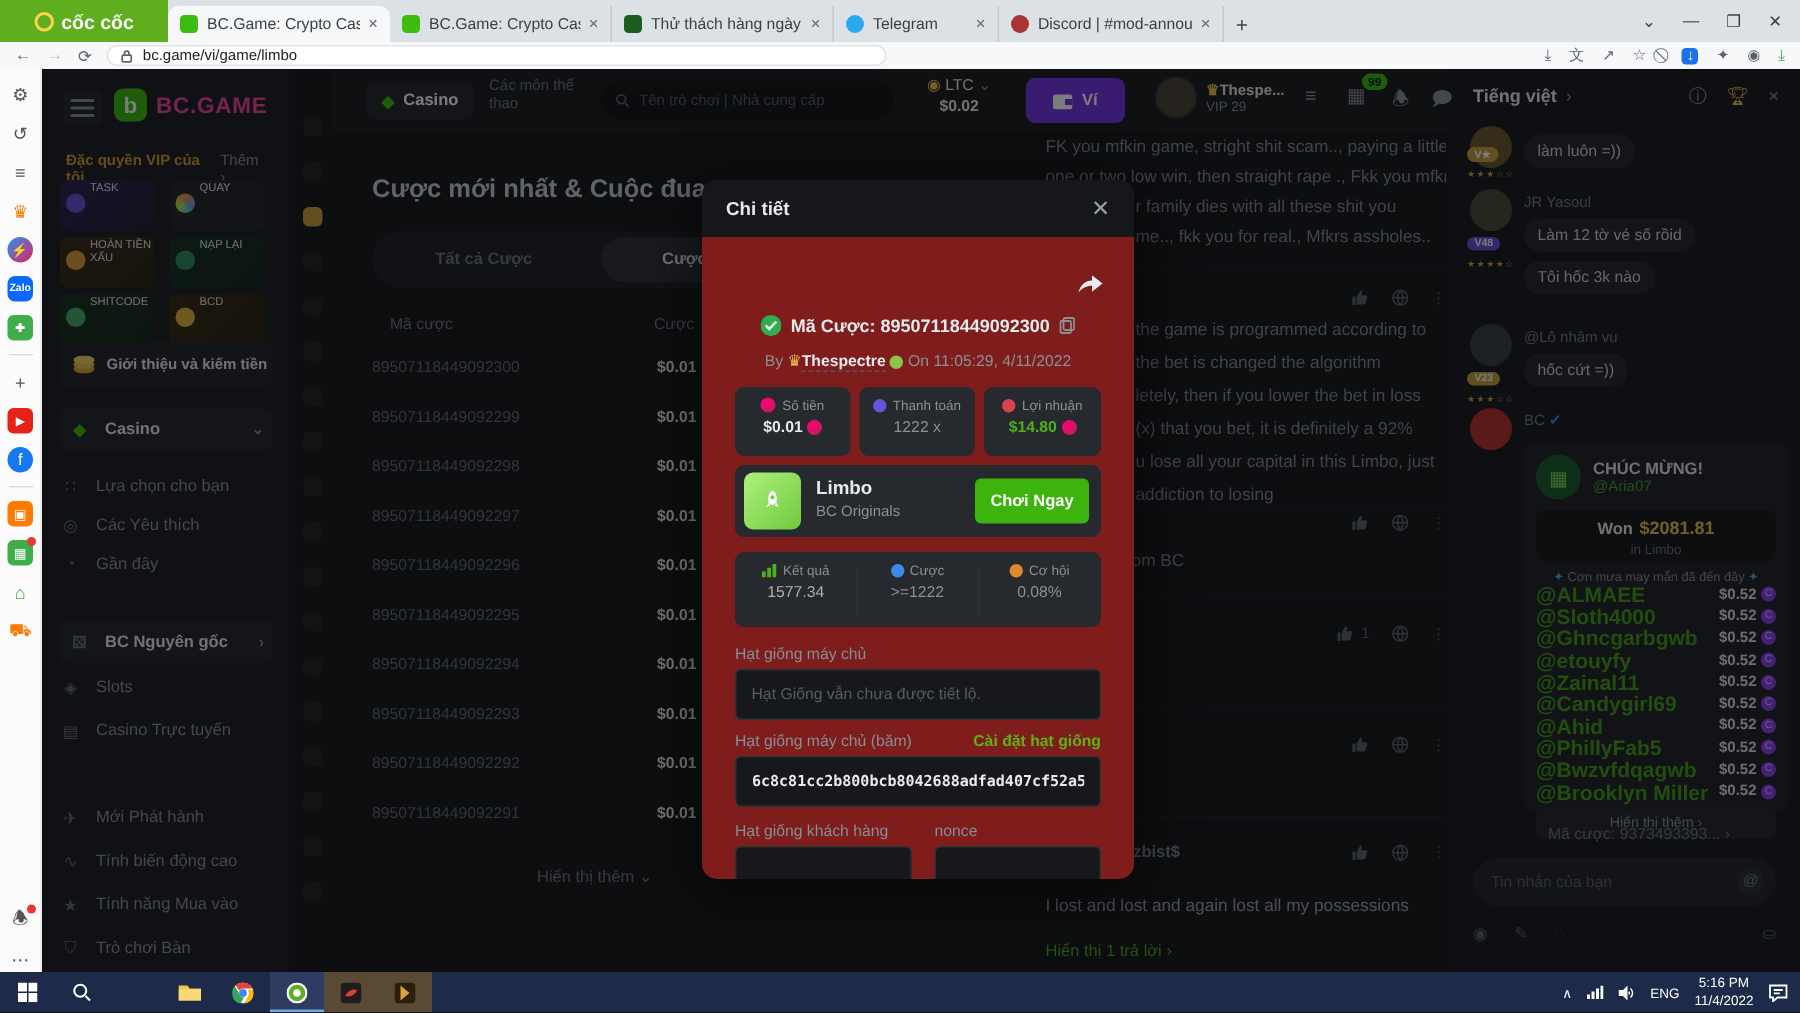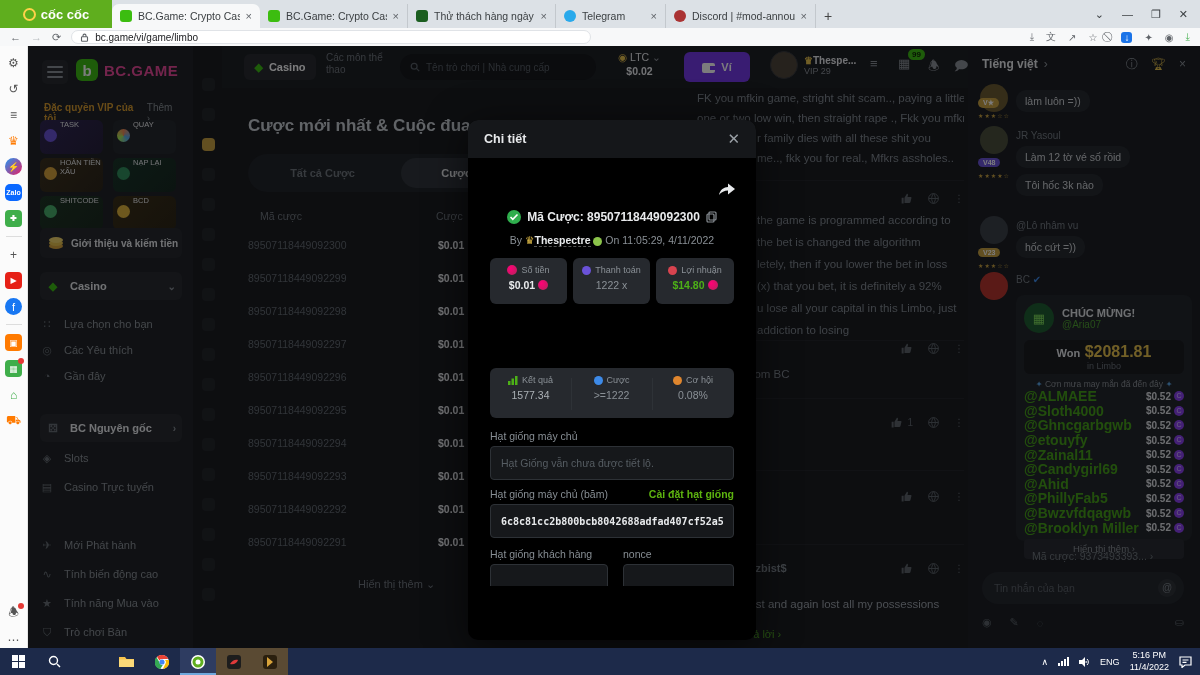--- a/index.html
+++ b/index.html
@@ -104,37 +104,37 @@
 .stars{position:absolute;font-size:6px;color:#c9a23f;letter-spacing:1px}
 .cnm{position:absolute;color:#757c82;font-size:10px}
 .bub{position:absolute;background:#24282c;border-radius:10px;padding:5px 9px;color:#cfd3d6;font-size:10.5px;white-space:nowrap}
 #raincard{position:absolute;left:48px;top:249px;width:176px;height:246px;background:#212428;border-radius:8px;padding:8px}
 #rhead{display:flex;align-items:center;gap:8px}
 #rgift{width:30px;height:30px;border-radius:50%;background:#1d5c2e;display:flex;align-items:center;justify-content:center;color:#7fe05a;font-size:13px}
 #rtitle{color:#dfe3e6;font-weight:bold;font-size:11px}
 #ruser{color:#4c9f2f;font-size:10px}
 #rbanner{margin-top:7px;height:34px;background:#17191d;border-radius:6px;text-align:center;padding-top:3px}
 #rwon{color:#e6e9eb;font-weight:bold;font-size:11px}
-#ramt{color:#e8c24a;font-weight:bold;font-size:16px}
+#ramt{color:#e8c24a;font-weight:bold;font-size:12px}
 #rin{color:#6b7278;font-size:9px}
 #rsub{margin-top:5px;text-align:center;color:#8a9096;font-size:8.5px;white-space:nowrap}
 #rsub .sp{color:#5aa7e8}
 .rrow{display:flex;align-items:center;height:14.6px}
 .rname{color:#43a015;font-size:14px;font-weight:bold}
 .ramt{margin-left:auto;color:#dde0e3;font-size:10px;font-weight:bold}
 .rcoin{width:10px;height:10px;border-radius:50%;background:#8a3ff0;margin-left:3px;color:#d9c6ff;font-size:7px;text-align:center;line-height:10px}
 #rmore{margin-top:4px;height:20px;background:#26292e;border-radius:4px;text-align:center;line-height:20px;color:#8a9096;font-size:9.5px}
 #betlink{position:absolute;left:64px;top:504px;color:#6f767c;font-size:10.5px}
 #chatin{position:absolute;left:14px;top:526px;width:202px;height:32px;background:#23262b;border-radius:16px;display:flex;align-items:center;padding:0 8px 0 12px}
 #chatin input{flex:1;background:none;border:none;outline:none;color:#aab0b5;font-size:10.5px;font-family:"Liberation Sans",sans-serif}
 #chatin input::placeholder{color:#5a6167}
 #atbtn{width:18px;height:18px;border-radius:50%;background:#2d3136;color:#7a8187;font-size:10px;text-align:center;line-height:18px}
 #chatfoot{position:absolute;left:14px;top:570px;width:202px;display:flex;gap:18px;color:#5a6167;font-size:11px;align-items:center}
 
-#modal{position:absolute;left:440px;top:74px;width:288px;height:520px;background:#000000;border-radius:10px;z-index:50;box-shadow:0 8px 40px rgba(0,0,0,.6)}
+#modal{position:absolute;left:440px;top:74px;width:288px;height:466px;background:#7f1d1d;border-radius:10px;z-index:50;box-shadow:0 8px 40px rgba(0,0,0,.6)}
 #mhead{height:38px;background:#15171a;border-radius:10px 10px 0 0;display:flex;align-items:center;padding:0 16px;color:#e8eaec;font-size:12.5px;font-weight:bold}
 #mclose{margin-left:auto;color:#9aa0a6;font-size:15px;font-weight:normal}
 #mbody{position:relative;height:428px;overflow:hidden;padding:0 22px}
 .mline{position:absolute;left:0;width:288px;text-align:center;color:#8a9096;font-size:10.5px}
 .mcard{position:absolute;background:#26292e;border-radius:6px}
 .slbl{display:flex;align-items:center;justify-content:center;gap:4px;color:#8a9096;font-size:9px;margin-top:7px}
 .sval{text-align:center;font-size:10.5px;font-weight:bold;margin-top:4px;color:#e8eaec;display:flex;align-items:center;justify-content:center;gap:3px}
 .dotico{width:9px;height:9px;border-radius:50%;display:inline-block}
 .mgem{width:10px;height:10px;border-radius:50%;background:radial-gradient(circle at 35% 35%,#f07,#b0265a);display:inline-block}
 .mlbl{position:absolute;color:#878e94;font-size:10.5px}
@@ -710,20 +710,32 @@
         </div>
         <div class="mcard" style="left:188px;top:100px;width:78px;height:46px">
           <div class="slbl">
               <span class="dotico" style="background:#d8434f"></span>
               <span>Lợi nhuận</span>
             </div>
           <div class="sval" style="color:#4db117">
               <span>$14.80</span>
               <span class="mgem"></span>
             </div>
+        </div>
+        <div class="mcard" style="left:22px;top:152px;width:244px;height:48px">
+          <div style="position:absolute;left:6px;top:5px;width:38px;height:38px;border-radius:6px;background:linear-gradient(135deg,#aef07e,#6ecb3c);display:flex;align-items:center;justify-content:center">
+            <svg width="16" height="16" viewBox="0 0 16 16" fill="#fff">
+                <path d="M8 1c2.5 1.5 3.5 4.5 2.5 8L8 11 5.5 9C4.5 5.5 5.5 2.5 8 1z"></path>
+                <circle cx="8" cy="5.5" r="1.3" fill="#6ecb3c"></circle>
+                <path d="M5.5 9 4 12l2.5-1M10.5 9 12 12l-2.5-1"></path>
+              </svg>
+          </div>
+          <div style="position:absolute;left:54px;top:8px;color:#e8eaec;font-weight:bold;font-size:12.5px">Limbo</div>
+          <div style="position:absolute;left:54px;top:26px;color:#8a9096;font-size:10px">BC Originals</div>
+          <div style="position:absolute;right:8px;top:9px;width:76px;height:30px;background:#3db30d;border-radius:4px;color:#fff;font-weight:bold;font-size:11px;text-align:center;line-height:30px">Chơi Ngay</div>
         </div>
         <div class="mcard" style="left:22px;top:210px;width:244px;height:50px">
           <span class="vdiv" style="left:81px"></span>
           <span class="vdiv" style="left:162px"></span>
           <div style="position:absolute;left:0;top:0;width:81px">
             <div class="slbl">
                 <svg width="10" height="9" viewBox="0 0 10 9">
                   <rect x="0" y="5" width="2.5" height="4" fill="#4db117"></rect>
                   <rect x="3.5" y="2.5" width="2.5" height="6.5" fill="#4db117"></rect>
                   <rect x="7" y="0" width="2.5" height="9" fill="#4db117"></rect>

